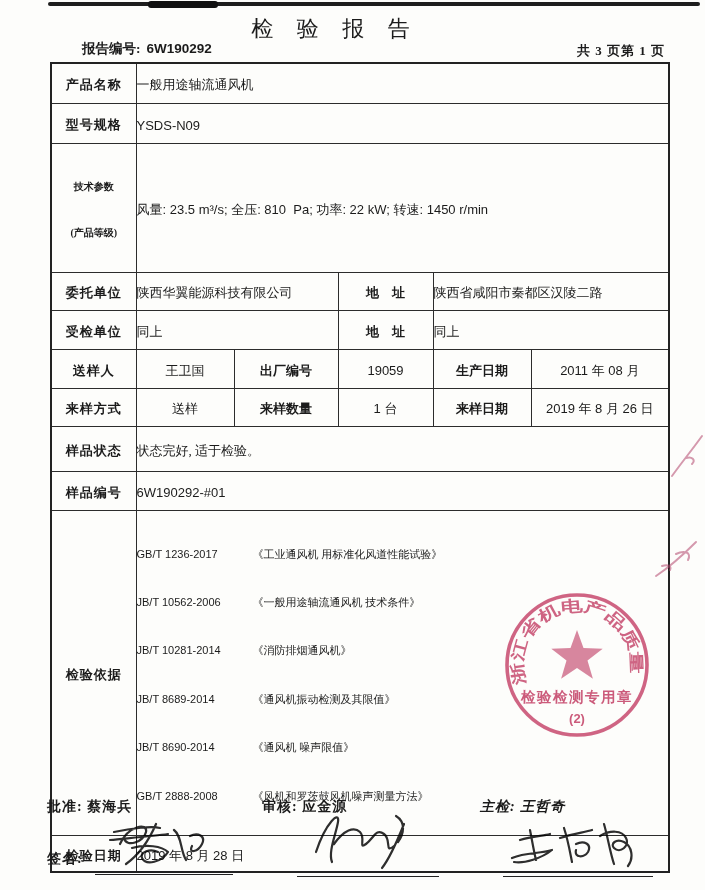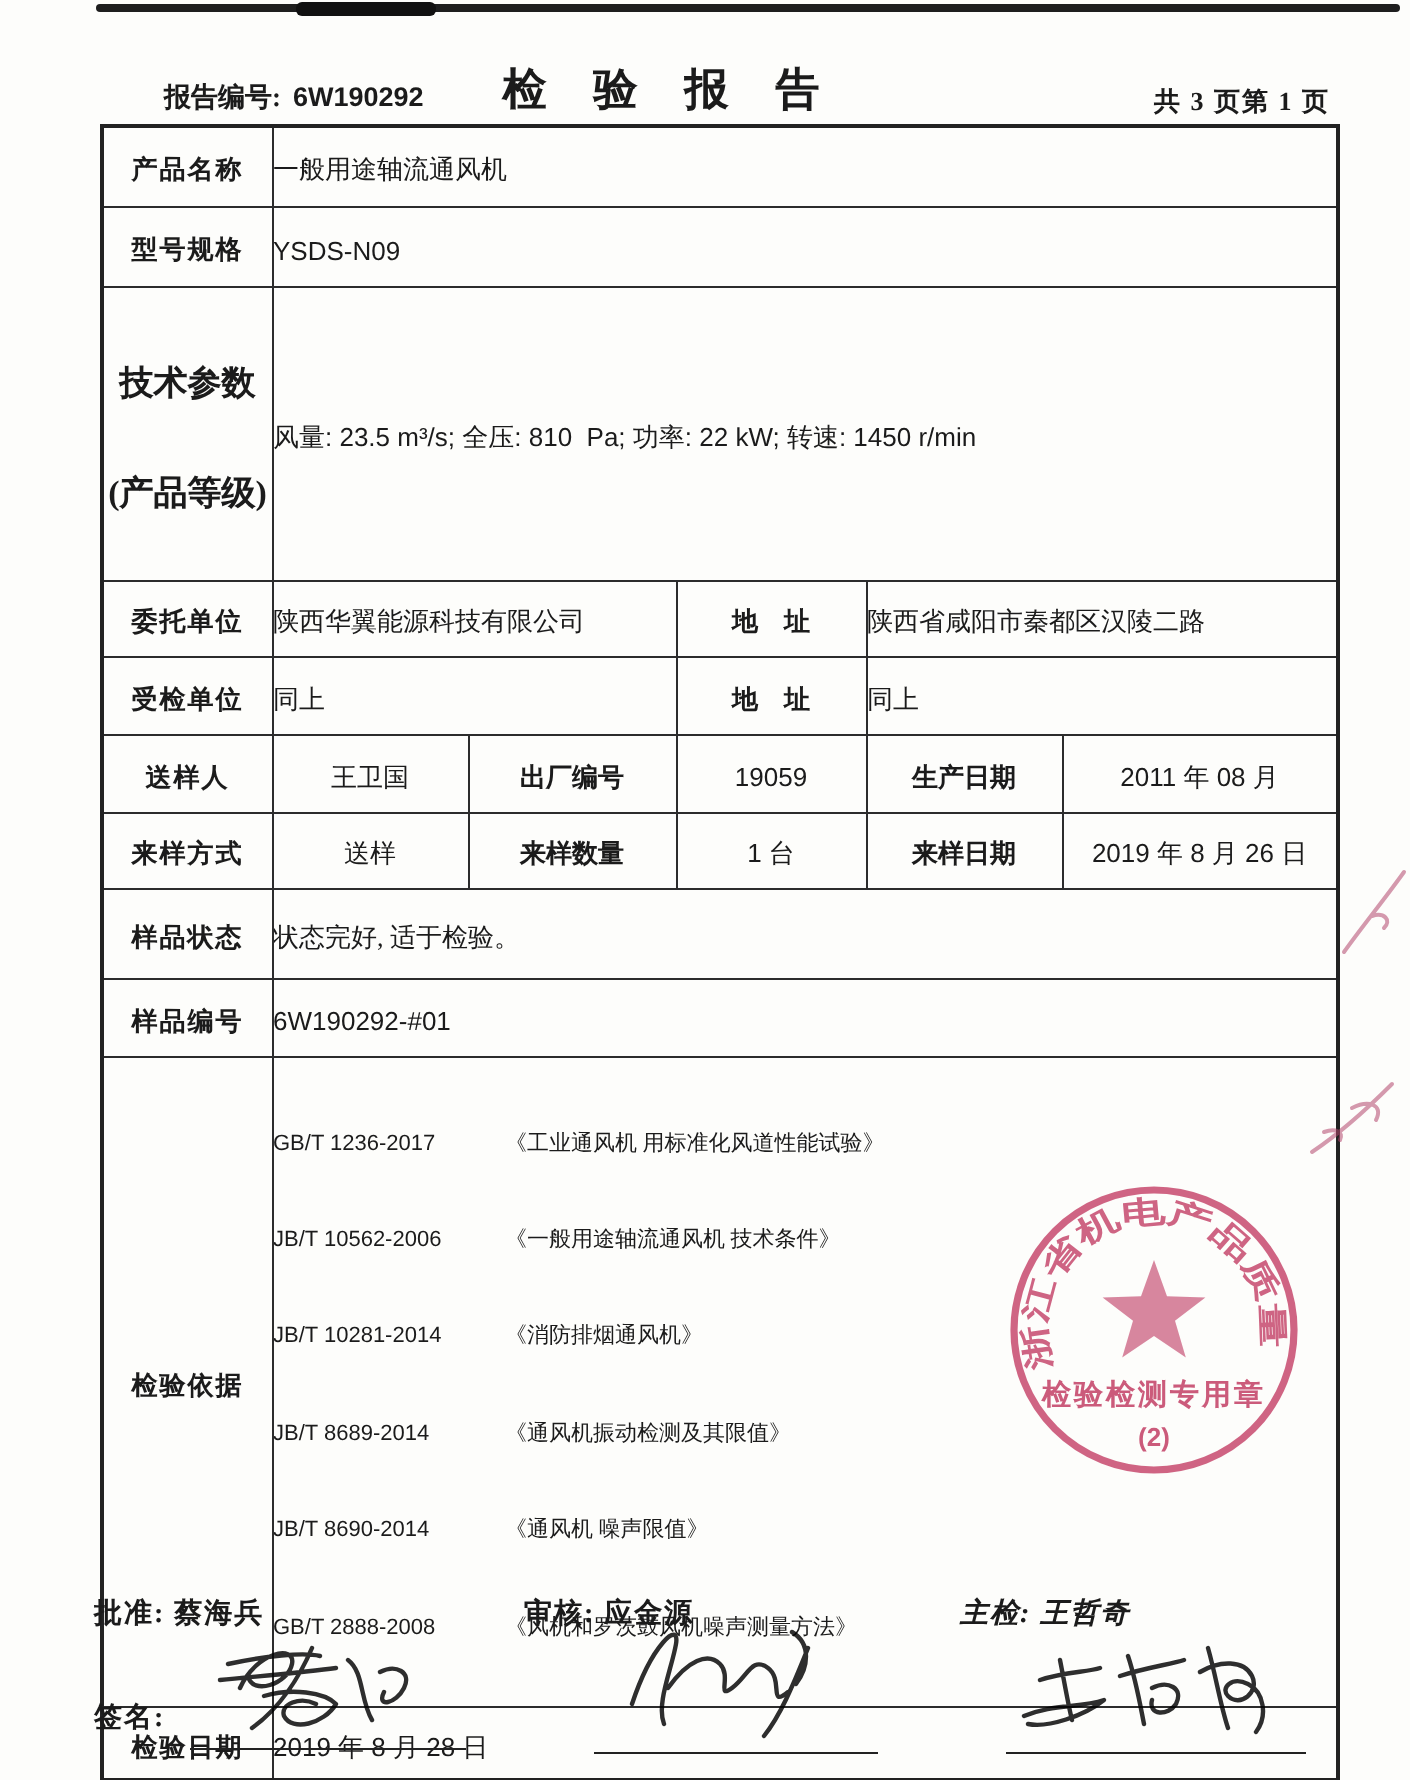--- a/index.html
+++ b/index.html
@@ -7,37 +7,37 @@
     width:705px;height:890px;position:relative;
     background:#fdfdfb;
     font-family:"Liberation Serif","DejaVu Serif",serif;
     color:#1b1b1b;overflow:hidden;
   }
   .abs{position:absolute;}
   
   .scanbar{left:48px;top:2px;width:652px;height:4px;background:#1e1e1e;border-radius:2px;}
   .scanbar2{left:148px;top:1px;width:70px;height:7px;background:#111;border-radius:3px;}
   
-  .title{left:0;top:30px;width:670px;text-align:center;font-size:22px;font-weight:700;letter-spacing:9px;}
+  .title{left:0;top:14px;width:670px;text-align:center;font-size:22px;font-weight:400;letter-spacing:9px;}
   .reportline{left:82px;top:40px;font-size:13.5px;font-weight:600;}
   .reportline .num{font-family:"Liberation Sans","DejaVu Sans",sans-serif;font-weight:700;margin-left:6px;}
   .pagination{right:40px;top:42px;font-size:13px;font-weight:600;letter-spacing:1px;}
   
   table.doc{
     position:absolute;left:50px;top:62px;width:618px;
     border-collapse:collapse;table-layout:fixed;
     border:2.2px solid #222;
     font-size:13px;
   }
   table.doc td{border:1.4px solid #2c2c2c;padding:4px 0 0 0;vertical-align:middle;overflow:hidden;}
   td.lbl{text-align:center;font-weight:600;letter-spacing:1px;white-space:pre;}
   td.val{padding-left:12px;font-family:"Liberation Sans","DejaVu Sans",sans-serif;white-space:pre-wrap;}
   td.ctr{text-align:center;font-family:"Liberation Sans","DejaVu Sans",sans-serif;}
   td.clbl{text-align:center;font-weight:600;white-space:pre;}
-  .lbl2{display:block;font-size:17px;letter-spacing:0;}
+  .lbl2{display:block;font-size:10px;letter-spacing:0;}
   
   .basis-line{line-height:18.4px;font-size:11px;white-space:pre;}
   .basis-line .code{display:inline-block;width:116px;}
   
   .stamp{left:497px;top:585px;width:162px;height:162px;mix-blend-mode:multiply;opacity:.92;}
   
   .edgemark{opacity:.55;}
   
   .signoff{font-size:14px;font-weight:600;letter-spacing:1px;}
   .sigline{height:0;border-bottom:1.6px solid #222;}

